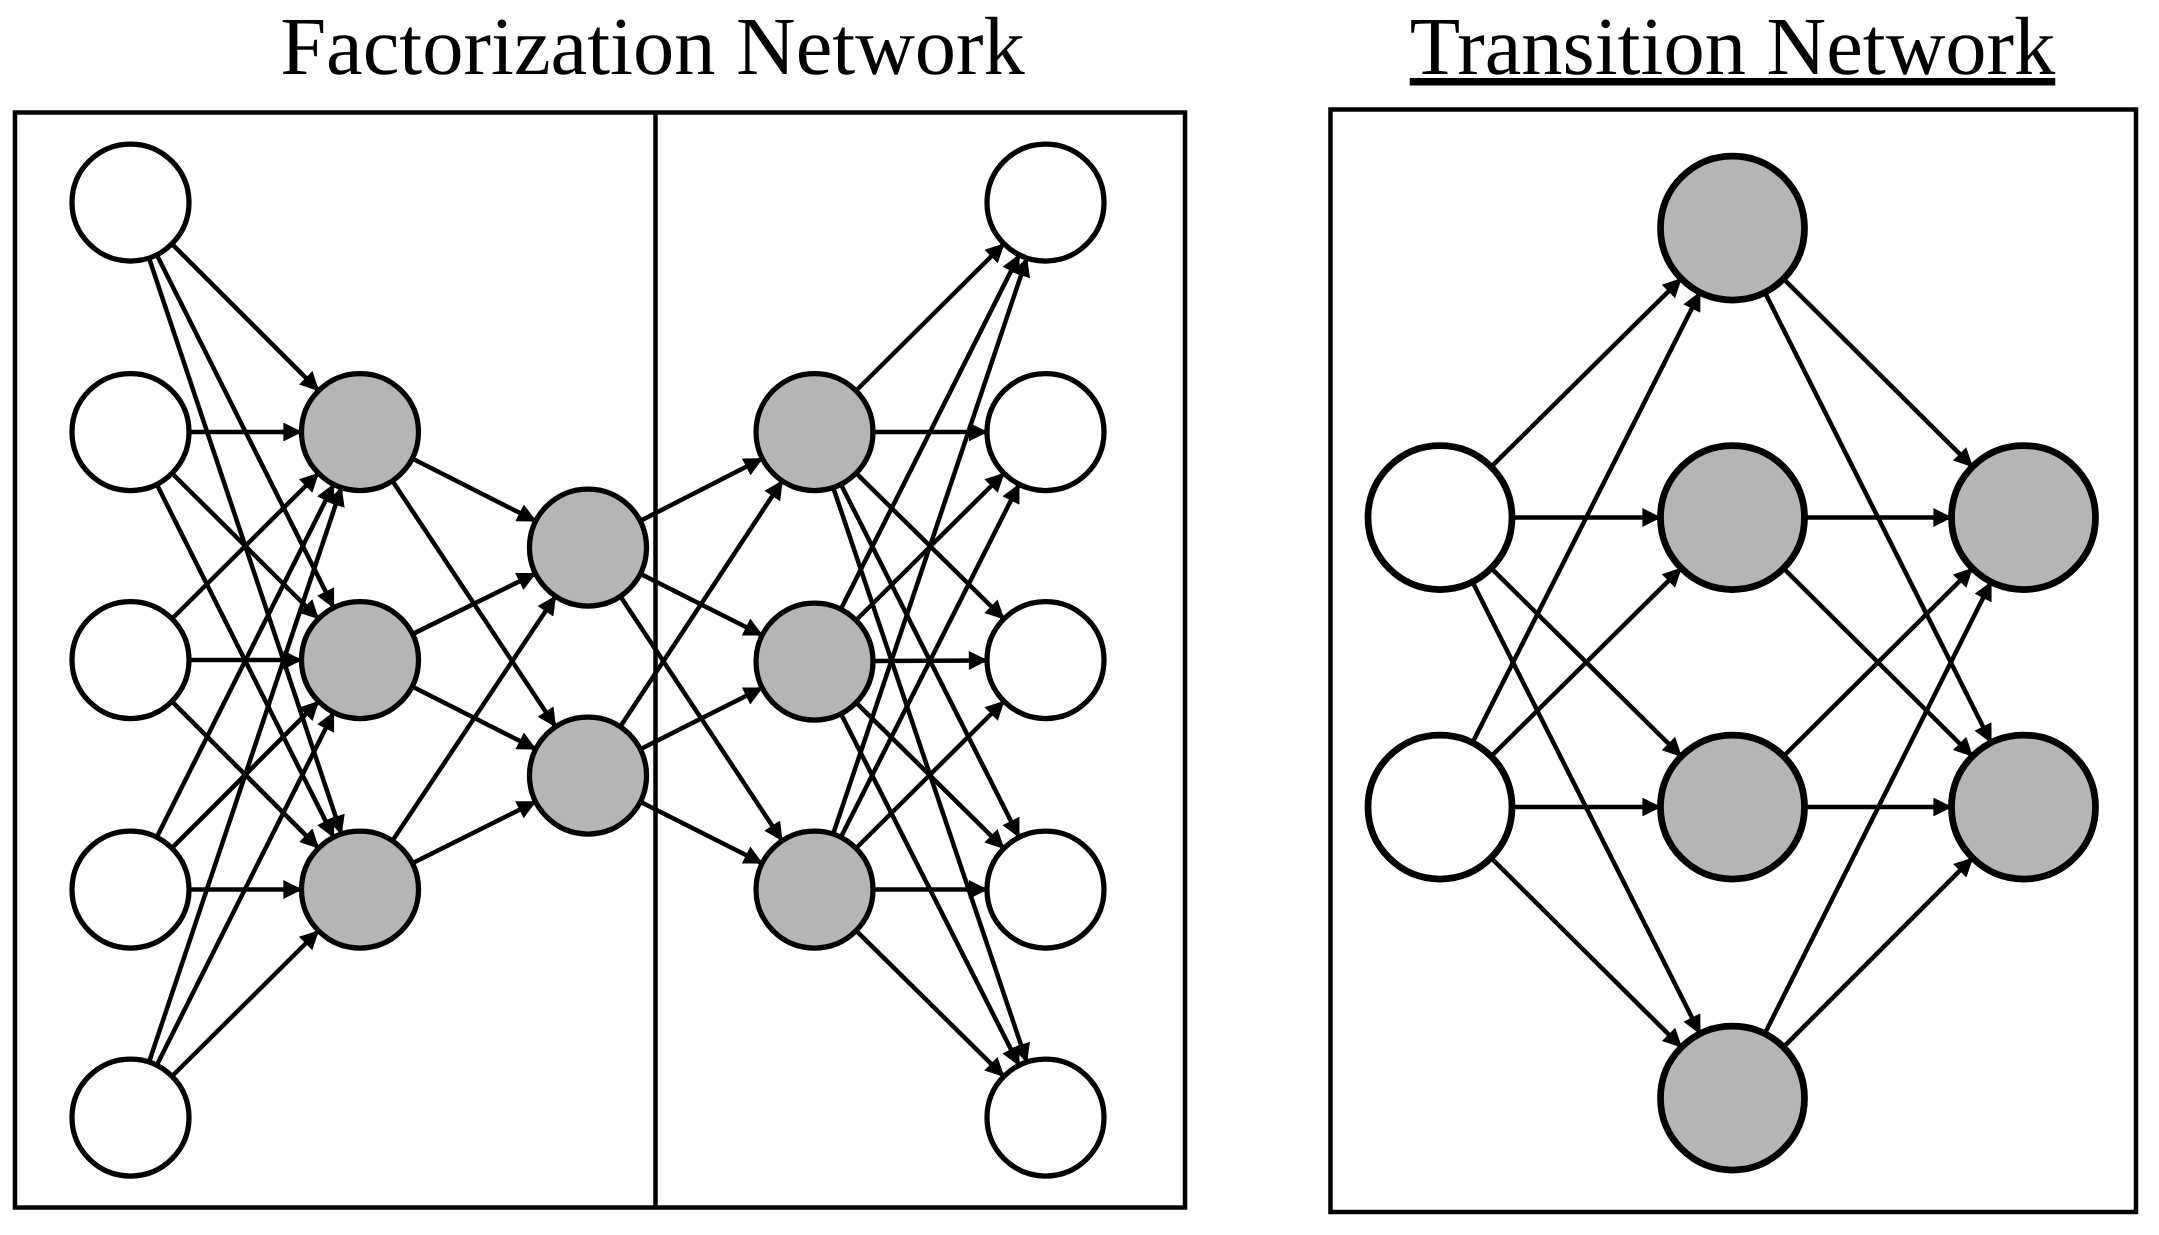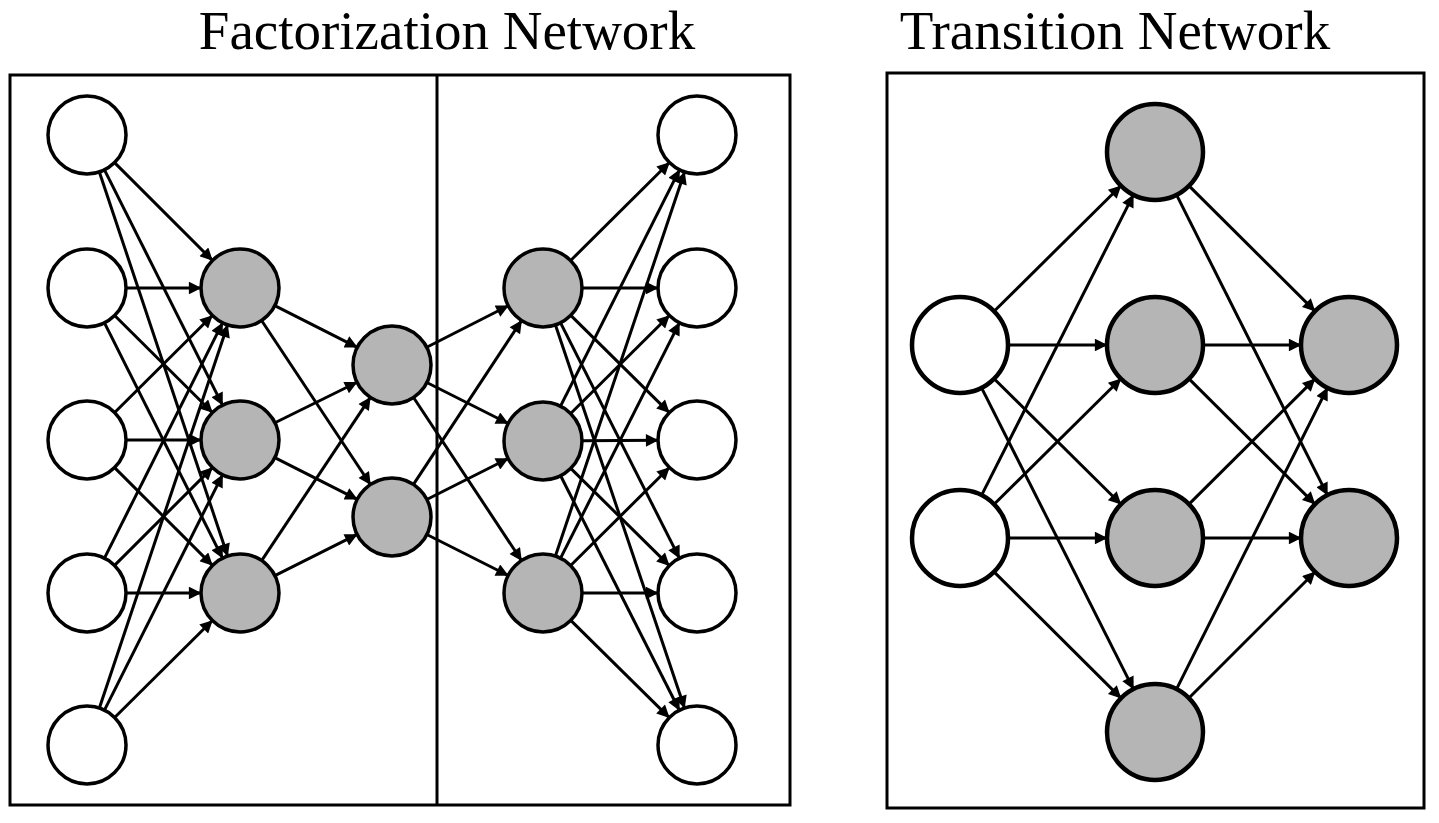--- a/index.html
+++ b/index.html
@@ -18,22 +18,22 @@
   .panel-title {
     position: absolute;
     top: 0;
     height: 64px;
     line-height: 62px;
     font-size: 55px;
     color: #000000;
     text-align: center;
     white-space: nowrap;
   }
-  #factorization-title { left: 47px;  width: 800px; }
-  #transition-title    { left: 840px; width: 550px; }
+  #factorization-title { left: 35px;  width: 800px; }
+  #transition-title    { left: 880px; width: 550px; text-decoration: underline; }
   #diagram-svg {
     position: absolute;
     left: 0;
     top: 0;
   }
 </style>
 </head>
 <body>
 
 <div id="canvas">

